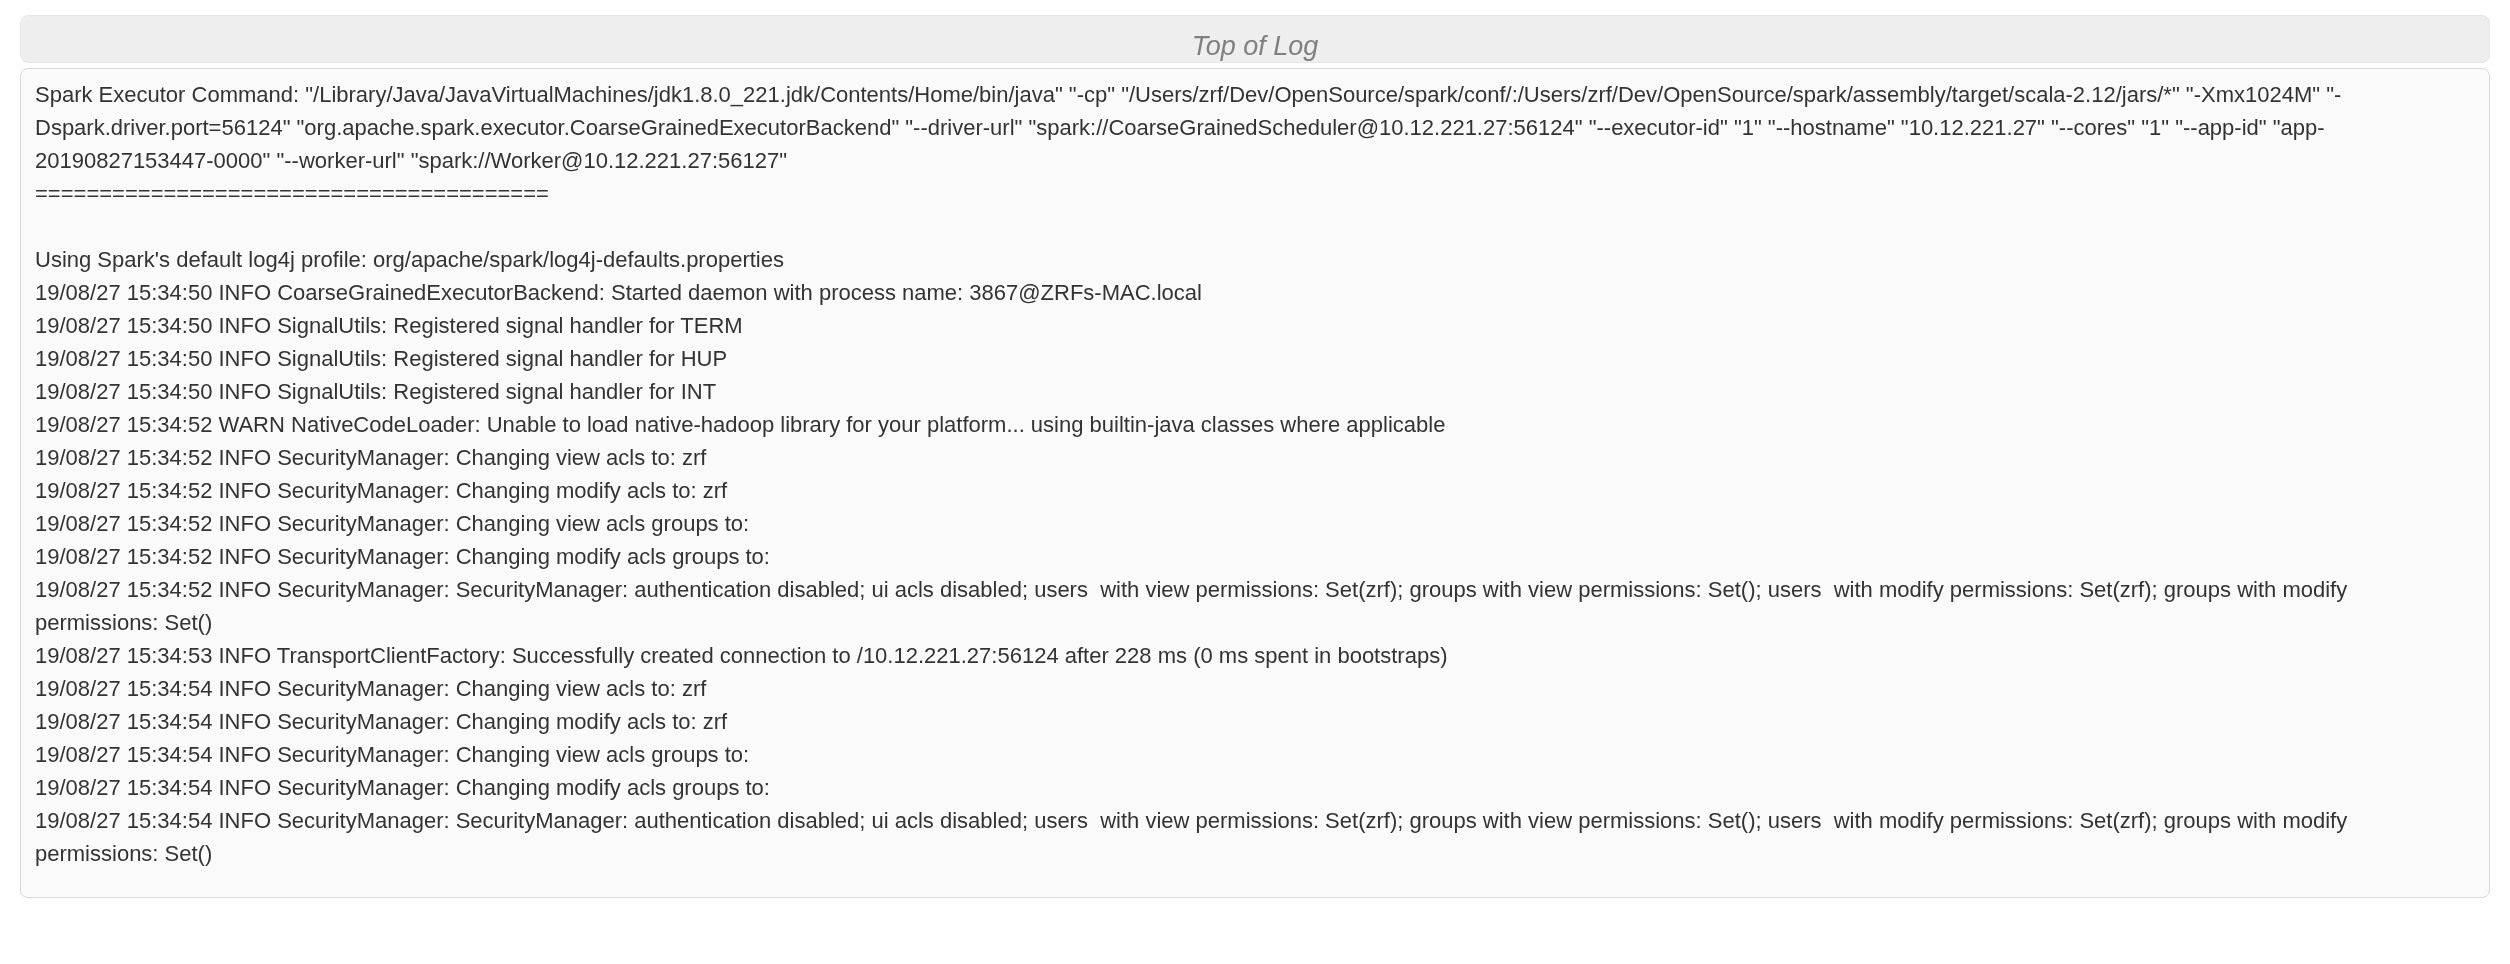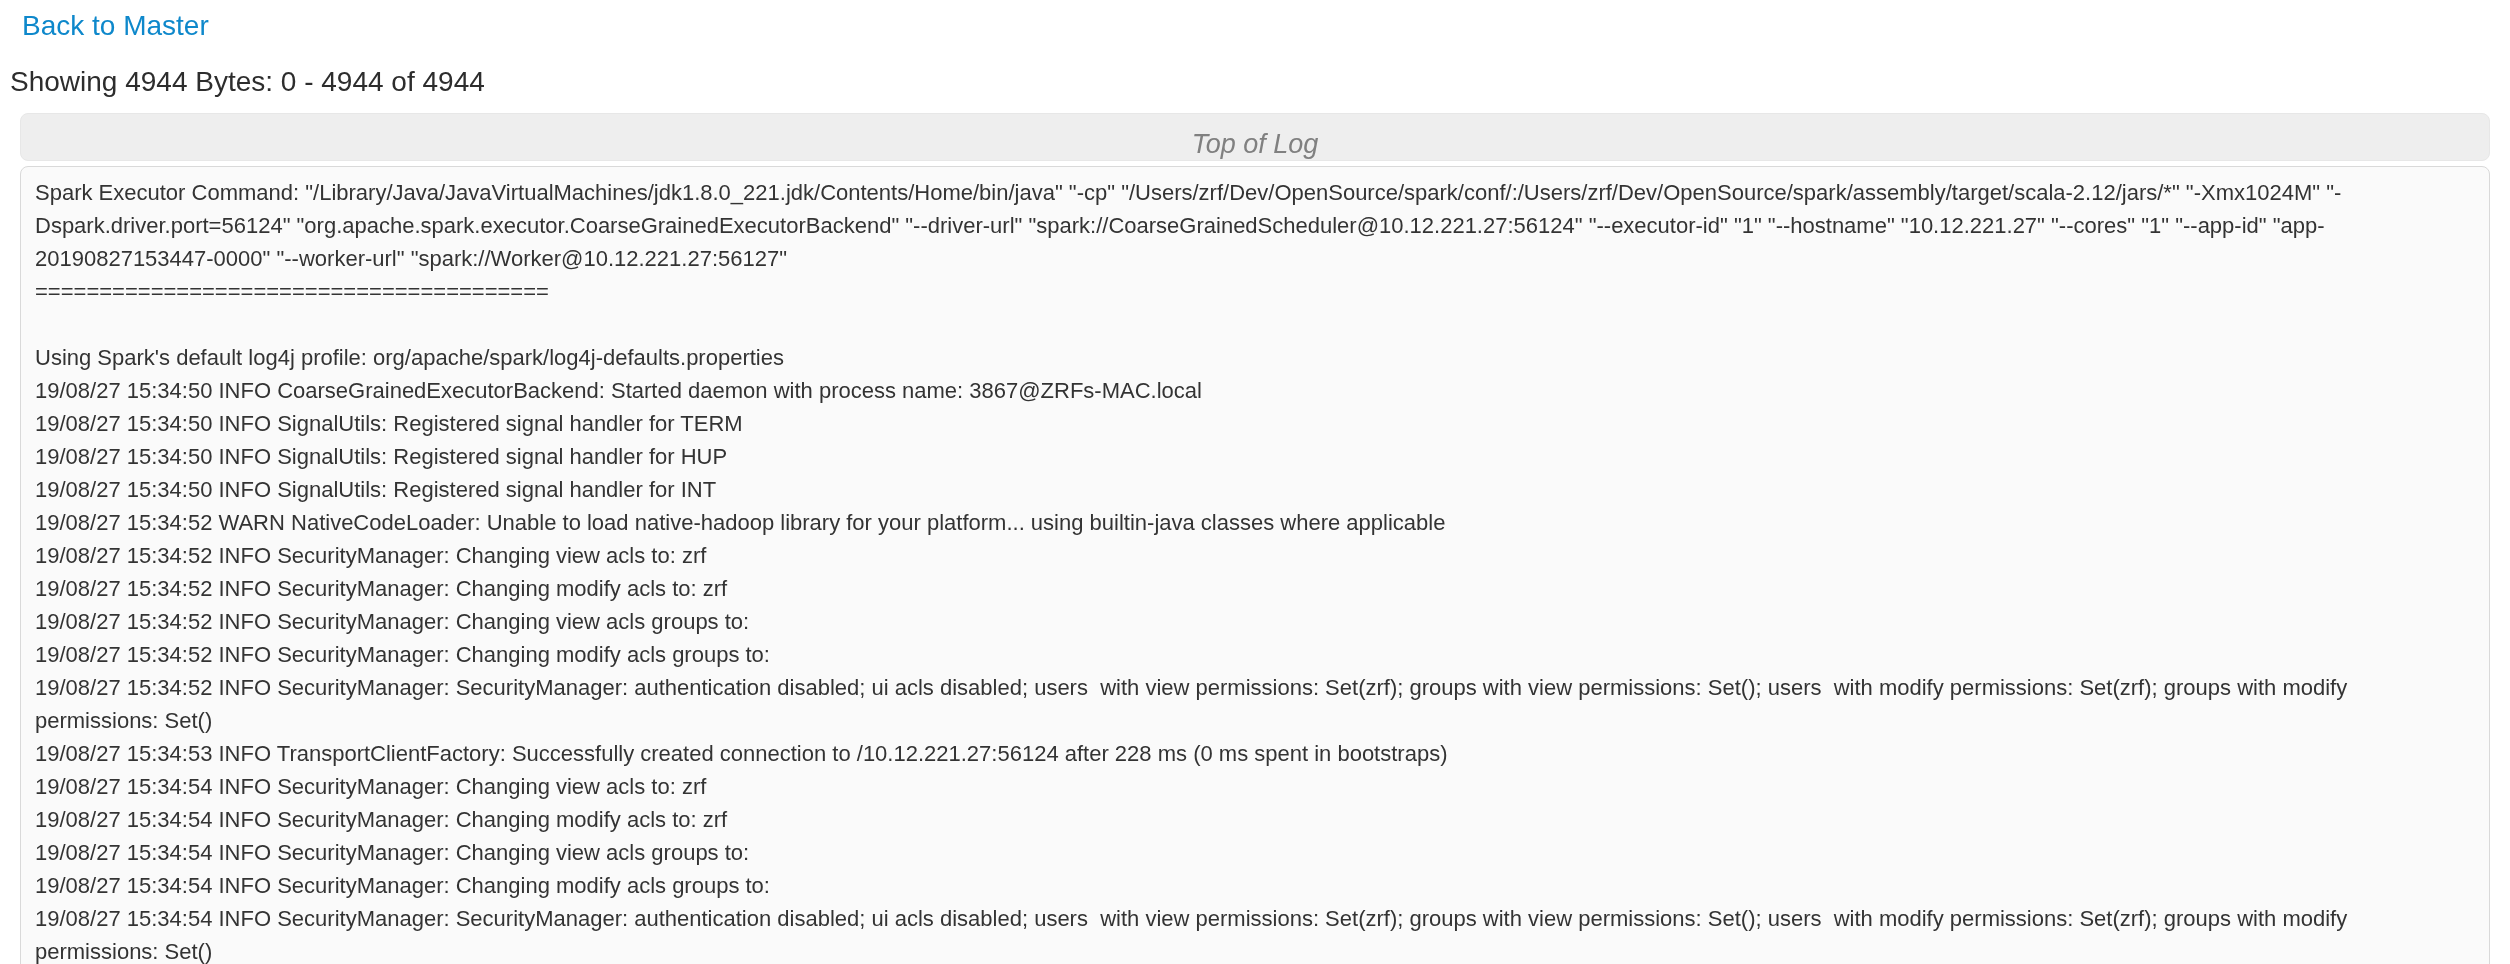--- a/index.html
+++ b/index.html
@@ -57,25 +57,20 @@
     color: #333333;
     white-space: pre-wrap;
     overflow-wrap: break-word;
   }
 </style>
 </head>
 <body>
 
 <div>
 
-  <div>
-    <a href="#" class="back-link">Back to Master</a>
-
-    <div class="byte-range">Showing 4944 Bytes: 0 - 4944 of 4944</div>
-  </div>
 
   <div class="panel-header">
     <span>Top of Log</span>
   </div>
 
   <div class="log-box">
     <pre class="log-content">Spark Executor Command: "/Library/Java/JavaVirtualMachines/jdk1.8.0_221.jdk/Contents/Home/bin/java" "-cp" "/Users/zrf/Dev/OpenSource/spark/conf/:/Users/zrf/Dev/OpenSource/spark/assembly/target/scala-2.12/jars/*" "-Xmx1024M" "-Dspark.driver.port=56124" "org.apache.spark.executor.CoarseGrainedExecutorBackend" "--driver-url" "spark://CoarseGrainedScheduler@10.12.221.27:56124" "--executor-id" "1" "--hostname" "10.12.221.27" "--cores" "1" "--app-id" "app-20190827153447-0000" "--worker-url" "spark://Worker@10.12.221.27:56127"
 ========================================
 
 Using Spark's default log4j profile: org/apache/spark/log4j-defaults.properties

